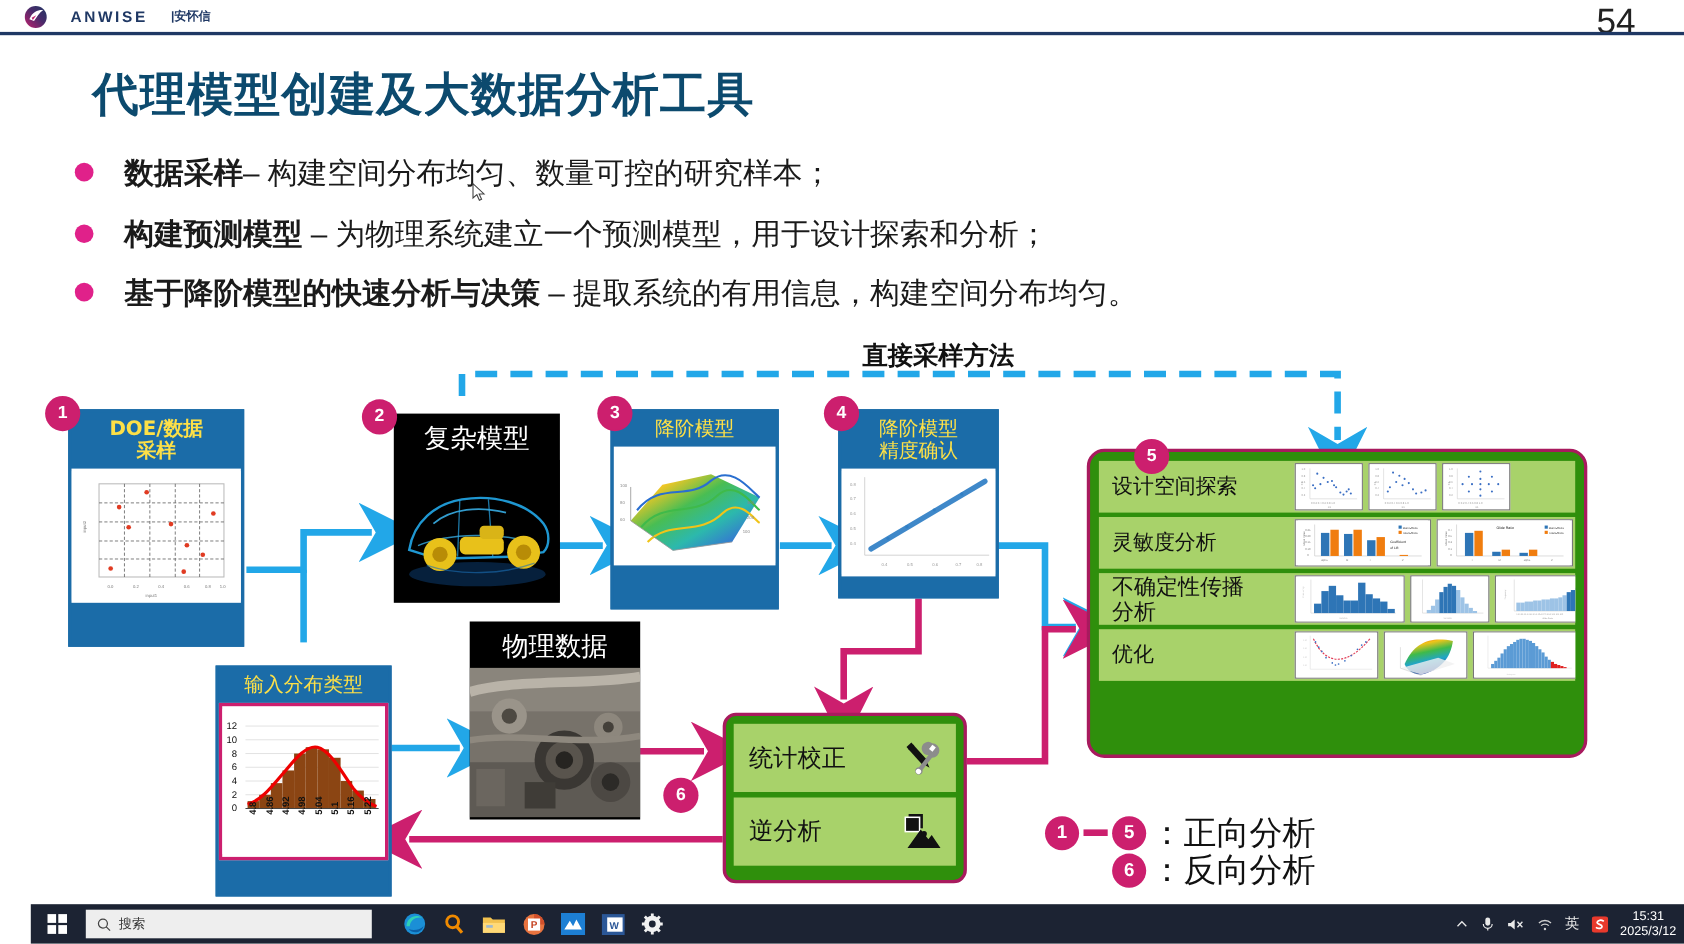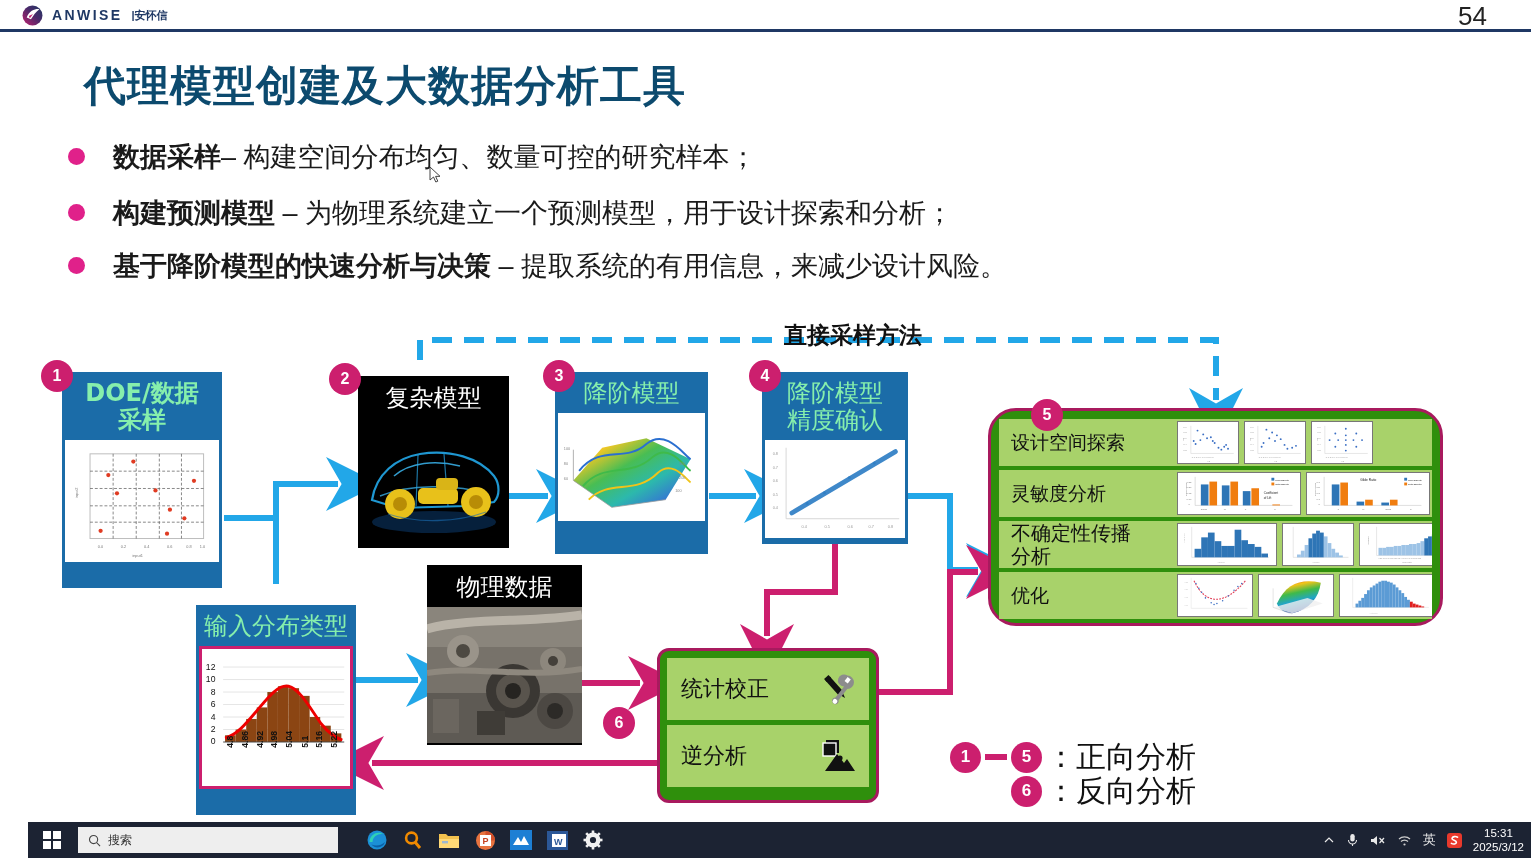--- a/index.html
+++ b/index.html
@@ -14,34 +14,34 @@
   #header {
     position: absolute; left: 0; top: 0; width: 1531px; height: 30px;
     background: #ffffff;
   }
   #header-rule {
     position: absolute; left: 0; top: 29px; width: 1531px; height: 3px;
     background: #1f3864;
   }
   #logo-wrap {
     position: absolute; left: 22px; top: 4px; height: 22px;
-    display: flex; align-items: center; gap: 9px;
+    display: flex; align-items: center; gap: 21px;
   }
   #logo-mark { width: 21px; height: 21px; }
   #logo-text {
     font-size: 14px; font-weight: bold; letter-spacing: 2.4px;
     color: #1f3864; line-height: 21px;
   }
   #logo-cn {
     font-size: 11px; font-weight: bold; color: #1f3864;
     letter-spacing: 0px; line-height: 21px;
   }
   #page-number {
     position: absolute; right: 44px; top: 1px;
-    font-size: 26px; color: #222; font-family: "Liberation Sans", sans-serif;
+    font-size: 32px; color: #222; font-family: "Liberation Sans", sans-serif;
   }
 
   
   #slide-title {
     position: absolute; left: 84px; top: 58px;
     font-size: 42px; font-weight: bold; color: #0c4a6e;
     letter-spacing: 1px;
     font-family: "DejaVu Sans", sans-serif;
   }
 
@@ -74,38 +74,38 @@
     background: #cc1f6e; color: #fff; font-size: 16px; font-weight: bold;
     display: flex; align-items: center; justify-content: center;
     z-index: 30; box-shadow: 0 0 0 1px #cc1f6e;
   }
 
   
   .card {
     position: absolute; background: #1b6ca8; border: 3px solid #1b6ca8; z-index: 10;
   }
   .card-title {
-    color: #86efac; text-align: center; font-size: 24px; line-height: 1.12;
+    color: #fde047; text-align: center; font-size: 18px; line-height: 1.12;
     padding: 5px 4px 6px; font-family: "DejaVu Sans", sans-serif;
   }
   .card-body { background: #fff; overflow: hidden; }
   .card-body svg { display: block; width: 100%; height: 100%; }
 
   
   .blackcard { position: absolute; background: #000; z-index: 10; overflow: hidden; }
   .blackcard-title {
     color: #fff; text-align: center; font-size: 24px; padding: 6px 2px 4px;
     font-family: "DejaVu Sans", sans-serif;
   }
   .blackcard-body { width: 100%; }
 
   
   #green-panel {
-    position: absolute; left: 988px; top: 108px; width: 455px; height: 218px;
-    background: #2f8f0c; border: 3px solid #a81a5e; border-radius: 28px;
+    position: absolute; left: 988px; top: 108px; width: 455px; height: 281px;
+    background: #2f8f0c; border: 3px solid #a81a5e; border-radius: 16px;
     padding: 8px; z-index: 10;
   }
   .green-row {
     display: flex; align-items: center; background: #a8d26a;
     margin-bottom: 4px; height: 47px; overflow: hidden;
   }
   .green-row-label {
     font-size: 19px; color: #111; padding-left: 12px; width: 178px; flex: none;
     line-height: 1.12; font-family: "DejaVu Sans", sans-serif;
   }
@@ -120,21 +120,21 @@
     padding: 7px; z-index: 10;
   }
   .calib-row {
     background: #a8d26a; height: 62px; display: flex; align-items: center;
     justify-content: space-between; padding: 0 12px 0 14px; margin-bottom: 5px;
   }
   .calib-label { font-size: 22px; color: #111; font-family: "DejaVu Sans", sans-serif; }
 
   
   #direct-sampling-label {
-    position: absolute; left: 784px; top: 20px; font-size: 23px; font-weight: bold;
+    position: absolute; left: 784px; top: 8px; font-size: 23px; font-weight: bold;
     color: #111; z-index: 25; font-family: "DejaVu Sans", sans-serif;
   }
 
   
   #legend { position: absolute; left: 950px; top: 440px; z-index: 25; }
   .legend-line { display: flex; align-items: center; gap: 4px; height: 34px; }
   .legend-badge {
     width: 31px; height: 31px; border-radius: 50%; background: #cc1f6e;
     color: #fff; font-size: 17px; font-weight: bold;
     display: flex; align-items: center; justify-content: center;
@@ -191,21 +191,21 @@
 <div class="bullet-row" id="bullet-0">
   <div class="bullet-dot"></div>
   <div class="bullet-text"><b>数据采样</b><span>– 构建空间分布均匀、数量可控的研究样本；</span></div>
 </div>
 <div class="bullet-row" id="bullet-1">
   <div class="bullet-dot"></div>
   <div class="bullet-text"><b>构建预测模型</b><span> – 为物理系统建立一个预测模型，用于设计探索和分析；</span></div>
 </div>
 <div class="bullet-row" id="bullet-2">
   <div class="bullet-dot"></div>
-  <div class="bullet-text"><b>基于降阶模型的快速分析与决策</b><span> – 提取系统的有用信息，来减少设计风险。</span></div>
+  <div class="bullet-text"><b>基于降阶模型的快速分析与决策</b><span> – 提取系统的有用信息，构建空间分布均匀。</span></div>
 </div>
 
 <svg id="mouse-cursor" viewBox="0 0 14 18">
   <path d="M1 1 L1 14 L4.5 11 L6.8 16 L8.8 15.2 L6.6 10.4 L11 10.3 Z" fill="#ffffff" stroke="#444" stroke-width="1"></path>
 </svg>
 
 <div id="diagram">
 
   <svg id="wires" viewBox="0 0 1531 525">
     <defs>

